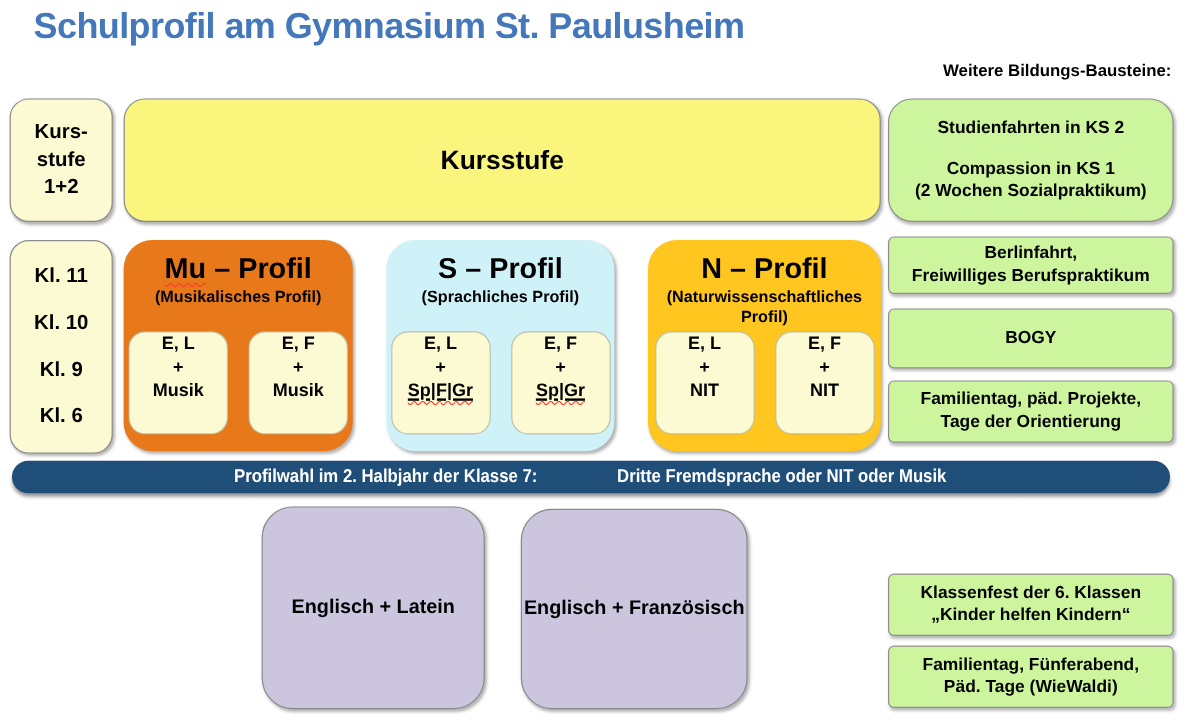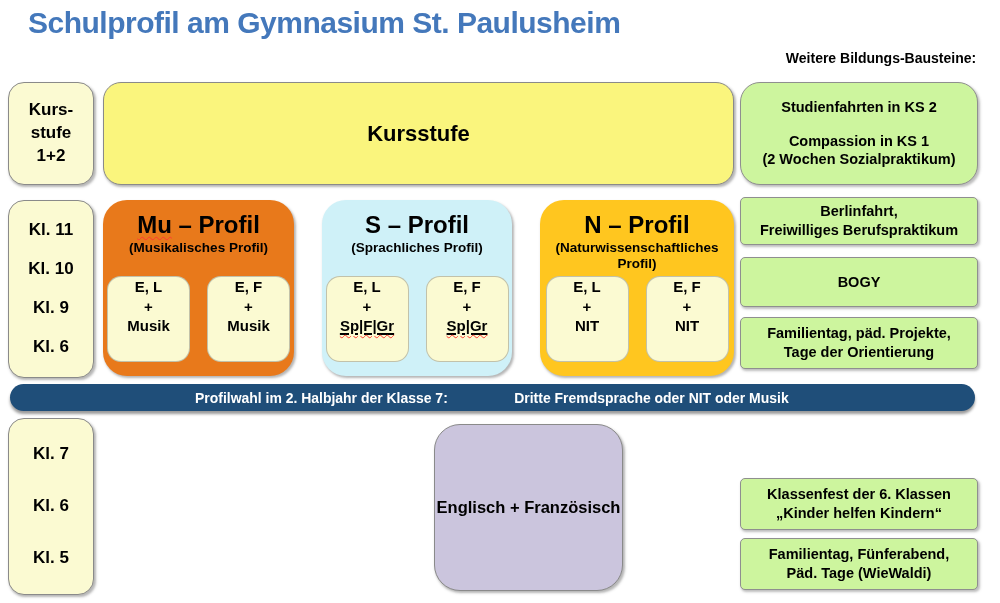--- a/index.html
+++ b/index.html
@@ -87,25 +87,20 @@
     <div>1+2</div>
   </div>
 
   <div class="abs rbox pale classbox class-list" style="left:8px;top:200px;width:86px;height:178px;">
     <div>Kl. 11</div>
     <div>Kl. 10</div>
     <div>Kl. 9</div>
     <div>Kl. 6</div>
   </div>
 
-  <div class="abs rbox pale classbox class-list" style="left:8px;top:418px;width:86px;height:177px;">
-    <div>Kl. 7</div>
-    <div>Kl. 6</div>
-    <div>Kl. 5</div>
-  </div>
 
   <div class="abs rbox kursstufe" style="left:103px;top:82px;width:631px;height:103px;">
     <div>Kursstufe</div>
   </div>
 
   <div class="abs rbox profile mu" style="left:103px;top:200px;width:191px;height:176px;">
     <div class="p-title">
       <span class="spellcheck">Mu</span>
       <span>– Profil</span>
     </div>
@@ -162,20 +157,23 @@
         <div>NIT</div>
       </div>
     </div>
   </div>
 
   <div class="abs banner">
     <span>Profilwahl im 2. Halbjahr der Klasse 7:</span>
     <span>Dritte Fremdsprache oder NIT oder Musik</span>
   </div>
 
+  <div class="abs rbox lang" style="left:218px;top:422px;width:186px;height:169px;">
+    <div>Englisch + Latein</div>
+  </div>
   <div class="abs rbox lang" style="left:434px;top:424px;width:189px;height:167px;">
     <div>Englisch + Französisch</div>
   </div>
 
   <div class="abs gbox" style="top:82px;height:103px;border-radius:20px;">
     <div>Studienfahrten in KS 2</div>
     <div class="gap-above">Compassion in KS 1</div>
     <div>(2 Wochen Sozialpraktikum)</div>
   </div>
 

